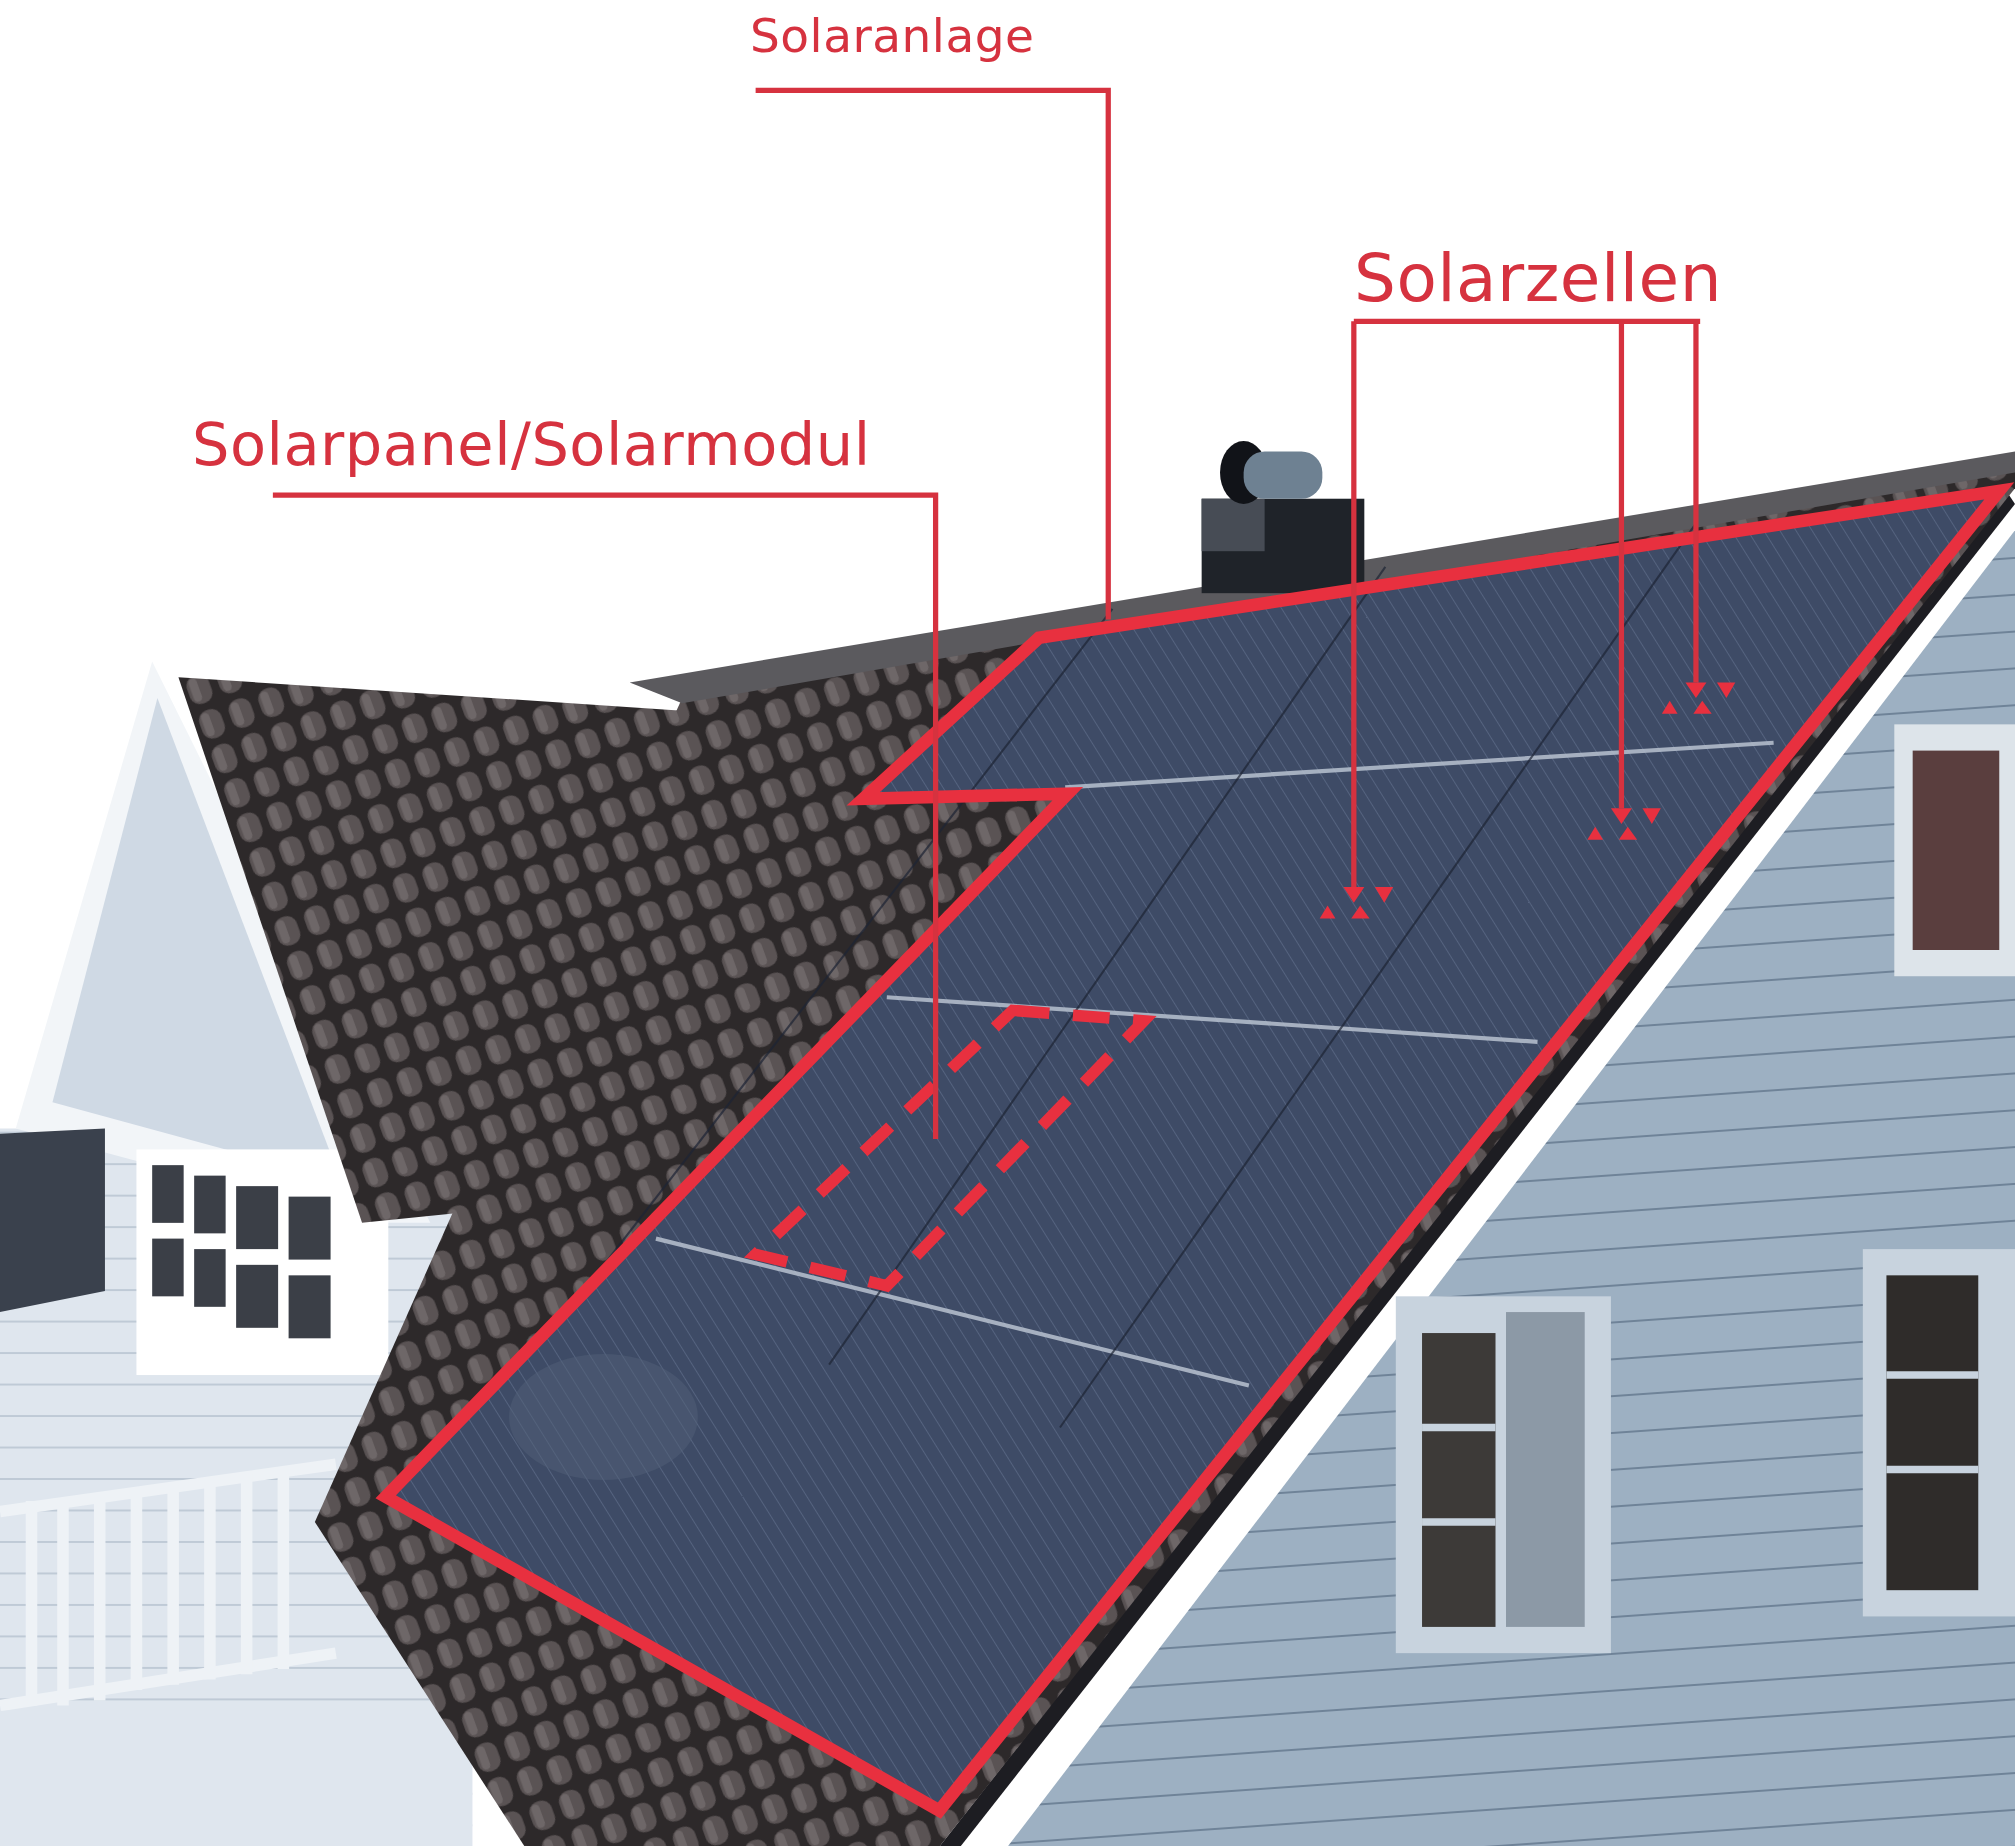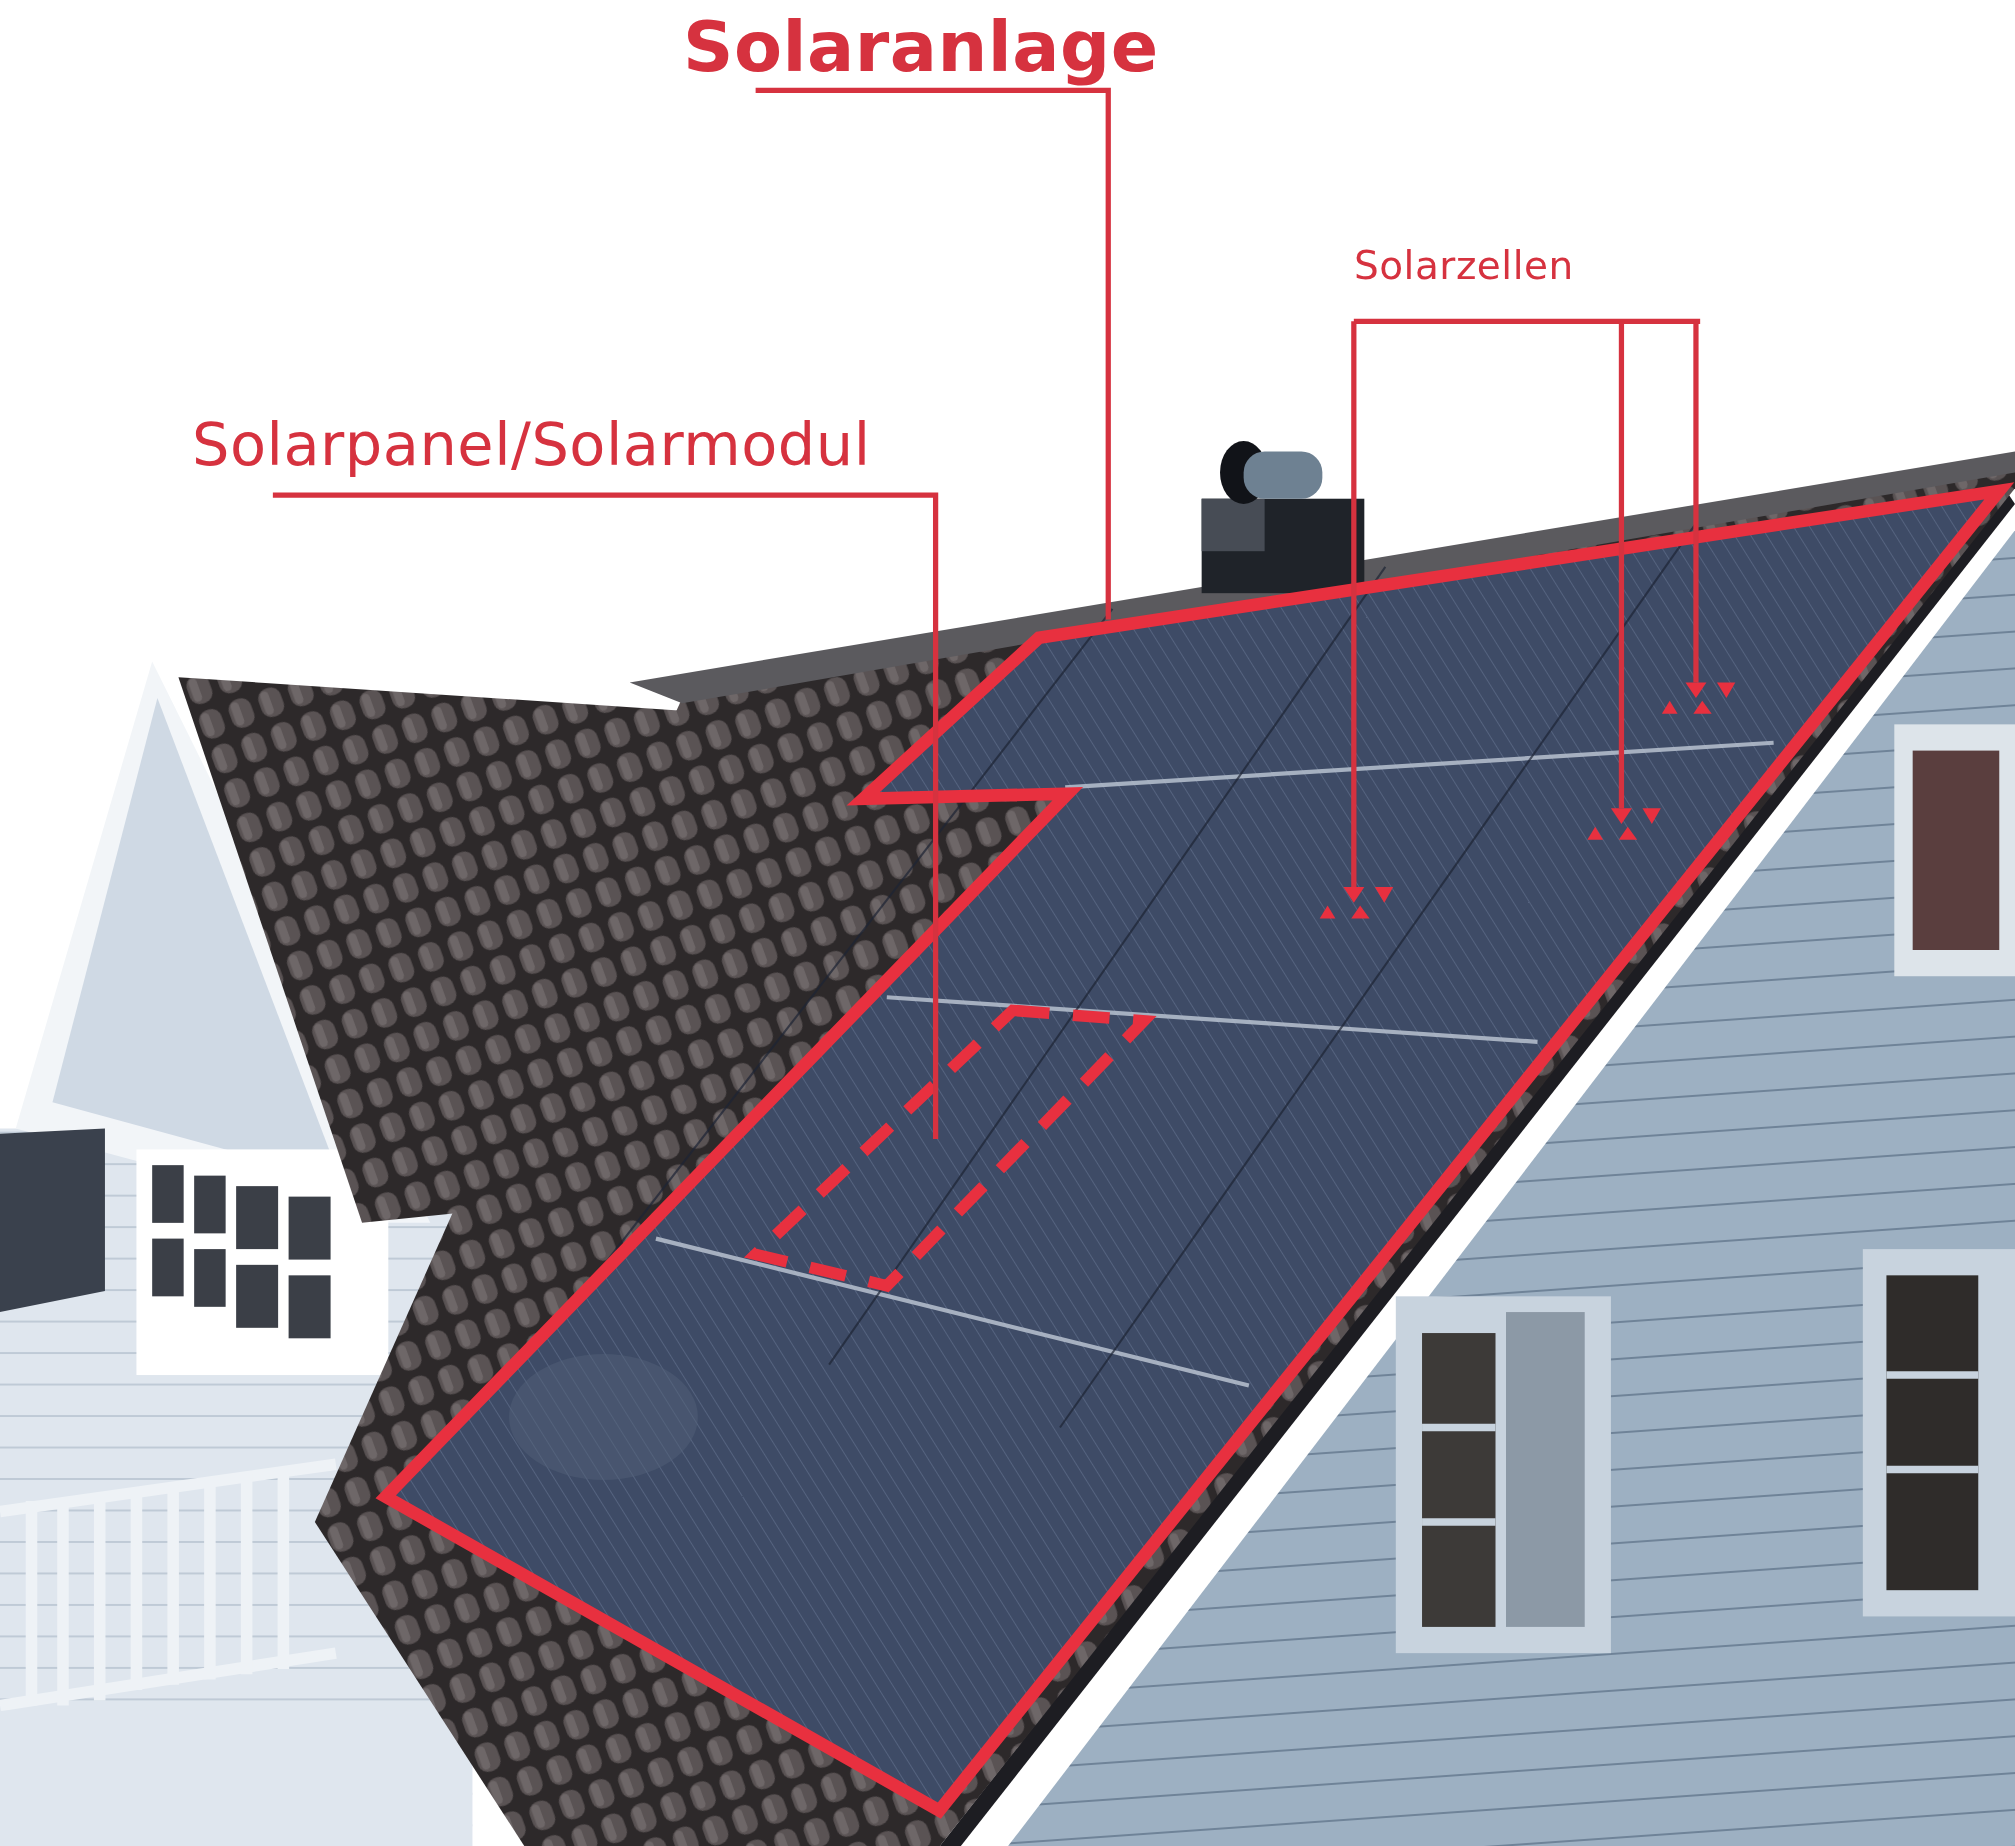--- a/index.html
+++ b/index.html
@@ -1,23 +1,23 @@
 <!DOCTYPE html>
 <html style="font-size:8.4px"><head>
 <meta charset="utf-8">
 <style>
   html, body { margin: 0; padding: 0; background: #ffffff; }
   body { width: 2015px; height: 1847px; position: relative; overflow: hidden;
          font-family: "Liberation Sans", "DejaVu Sans", sans-serif; }
   #scene { position: absolute; left: 0; top: 0; width: 2015px; height: 1847px; }
   .label { position: absolute; color: #d6323f; font-family: "DejaVu Sans", "Liberation Sans", sans-serif;
            font-weight: normal; letter-spacing: 0.5px; white-space: nowrap; line-height: 1; }
-  #label-solaranlage { left: 683px; top: 11.5px; font-size: 70px; font-weight: bold; }
+  #label-solaranlage { left: 750px; top: 11.5px; font-size: 47px; }
   #label-solarpanel  { left: 192px;  top: 415px; font-size: 59px; text-align: center; }
-  #label-solarzellen { left: 1354px; top: 246px; font-size: 39px; }
+  #label-solarzellen { left: 1354px; top: 246px; font-size: 66px; }
 </style>
 </head>
 <body>
 
 <svg id="scene" viewBox="0 0 3840 3519" xmlns="http://www.w3.org/2000/svg">
   <defs>
     <pattern id="tiles" width="60" height="70" patternUnits="userSpaceOnUse" patternTransform="rotate(-20)">
       <rect width="60" height="70" fill="#2d292a"></rect>
       <rect x="6" y="6" width="44" height="56" rx="20" fill="#5a5354"></rect>
       <rect x="12" y="10" width="16" height="46" rx="8" fill="#6e6768"></rect>

